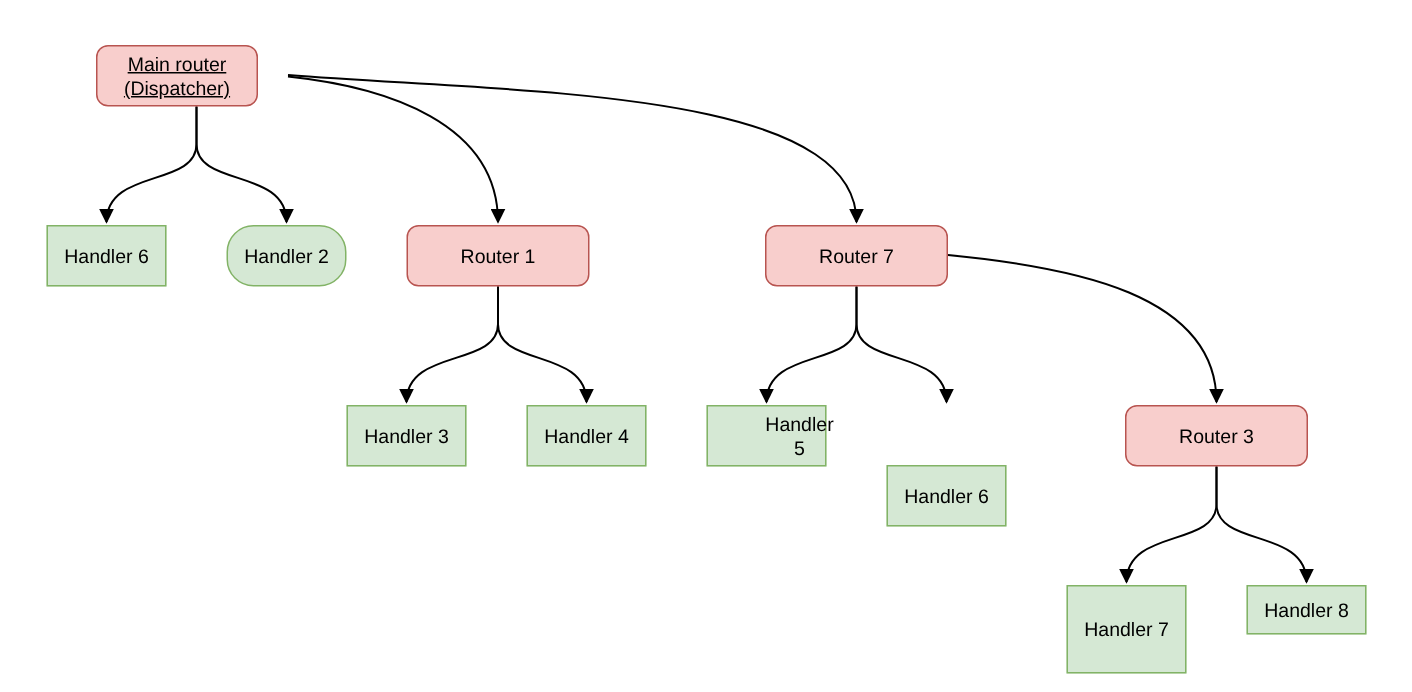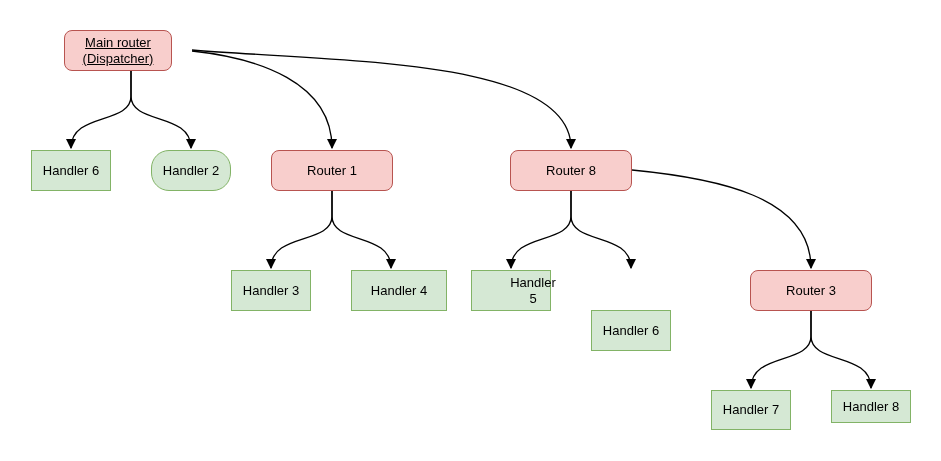--- a/index.html
+++ b/index.html
@@ -72,29 +72,29 @@
 
   <div class="node router" style="left:64px; top:30px; width:108px; height:41px;text-decoration:underline;">Main router
 (Dispatcher)</div>
 
   <div class="node handler" style="left:31px; top:150px; width:80px; height:41px;">Handler 6</div>
 
   <div class="node handler" style="left:151px; top:150px; width:80px; height:41px;border-radius:18px;">Handler 2</div>
 
   <div class="node router" style="left:271px; top:150px; width:122px; height:41px;text-align:center;">Router 1</div>
 
-  <div class="node router" style="left:510px; top:150px; width:122px; height:41px;">Router 8</div>
+  <div class="node router" style="left:510px; top:150px; width:122px; height:41px;">Router 7</div>
 
   <div class="node handler" style="left:231px; top:270px; width:80px; height:41px;">Handler 3</div>
 
-  <div class="node handler" style="left:351px; top:270px; width:96px; height:41px;text-align:right;">Handler 4</div>
+  <div class="node handler" style="left:351px; top:270px; width:80px; height:41px;text-align:right;">Handler 4</div>
 
   <div class="node handler" style="left:471px; top:270px; width:80px; height:41px;padding-left:44px;">Handler 5</div>
 
   <div class="node handler" style="left:591px; top:270px; width:80px; height:41px;margin-top:40px;">Handler 6</div>
 
   <div class="node router" style="left:750px; top:270px; width:122px; height:41px;">Router 3</div>
 
-  <div class="node handler" style="left:711px; top:390px; width:80px; height:40px;">Handler 7</div>
+  <div class="node handler" style="left:711px; top:390px; width:80px; height:59px;">Handler 7</div>
 
   <div class="node handler" style="left:831px; top:390px; width:80px; height:33px;">Handler 8</div>
 
 </div>
 
 </body></html>

